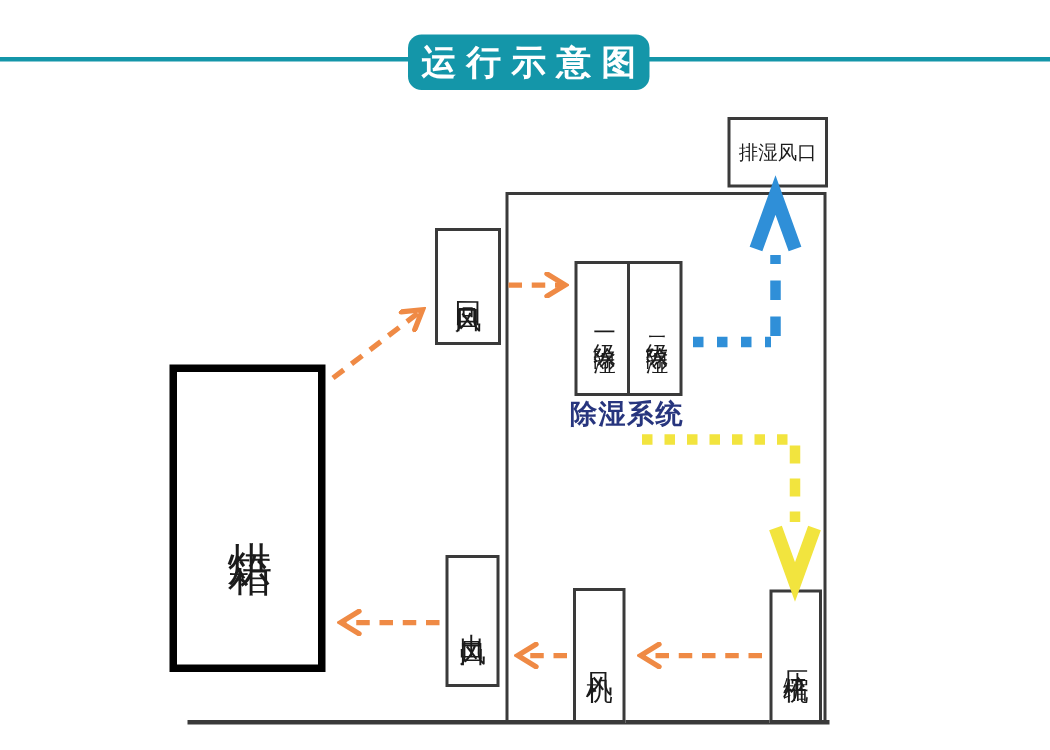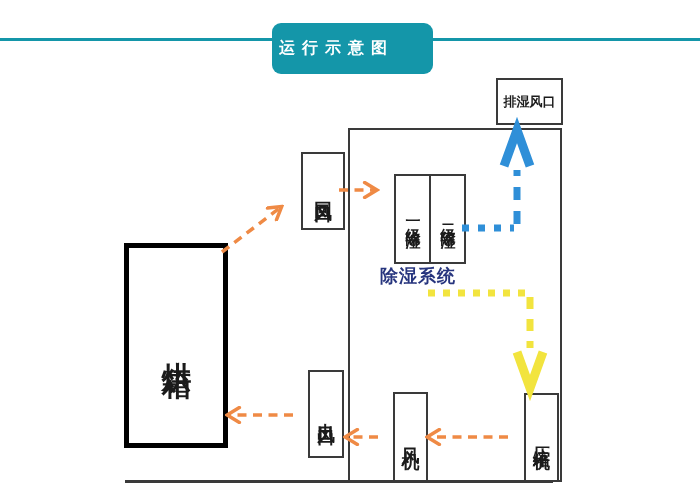--- a/index.html
+++ b/index.html
@@ -7,29 +7,29 @@
   body {
     position:relative; width:700px; height:500px; background:#ffffff;
     font-family:"Liberation Sans","DejaVu Sans",sans-serif; overflow:hidden;
     --c-teal:#1496a9; --c-orange:#ef8a45; --c-blue:#2f8fd8;
     --c-yellow:#f2e43e; --c-navy:#27357e; --c-line:#3a3a3a;
   }
   .abs { position:absolute; }
   .box {
     position:absolute; background:#fff; border:2px solid var(--c-line);
     display:flex; align-items:center; justify-content:center;
-    color:#1b1b1b; font-weight:700; text-align:center;margin-left:11px;
+    color:#1b1b1b; font-weight:400; text-align:center;
   }
   .vtext { writing-mode:vertical-rl; text-orientation:upright; }
 
   #title-line { left:0; top:38px; width:700px; height:3px; background:var(--c-teal); }
   #title-banner {
-    left:272px; top:23px; width:161px; height:51px; background:var(--c-teal);
-    border-radius:9px; display:flex; align-items:center; justify-content:flex-start;
-    color:#fff; font-size:16px; font-weight:700; letter-spacing:7px; text-indent:7px;
+    left:272px; top:23px; width:161px; height:37px; background:var(--c-teal);
+    border-radius:9px; display:flex; align-items:center; justify-content:center;
+    color:#fff; font-size:23px; font-weight:700; letter-spacing:7px; text-indent:7px;
   }
 
   #chamber { left:337px; top:128px; width:214px; height:354px; border:2px solid var(--c-line); background:transparent; }
   #floor-line { left:125px; top:480px; width:428px; height:3px; background:var(--c-line); }
 
   #oven { left:113px; top:243px; width:104px; height:205px; border:5px solid #000; font-size:30px; letter-spacing:9px; }
   #exhaust-vent { left:485px; top:78px; width:67px; height:47px; font-size:13px; }
   #return-air-vent { left:290px; top:152px; width:44px; height:78px; font-size:18px; letter-spacing:3px; }
   #stage1-box { left:383px; top:174px; width:37px; height:90px; font-size:15px; letter-spacing:3px; }
   #stage2-box { left:418px; top:174px; width:37px; height:90px; font-size:15px; letter-spacing:3px; }

